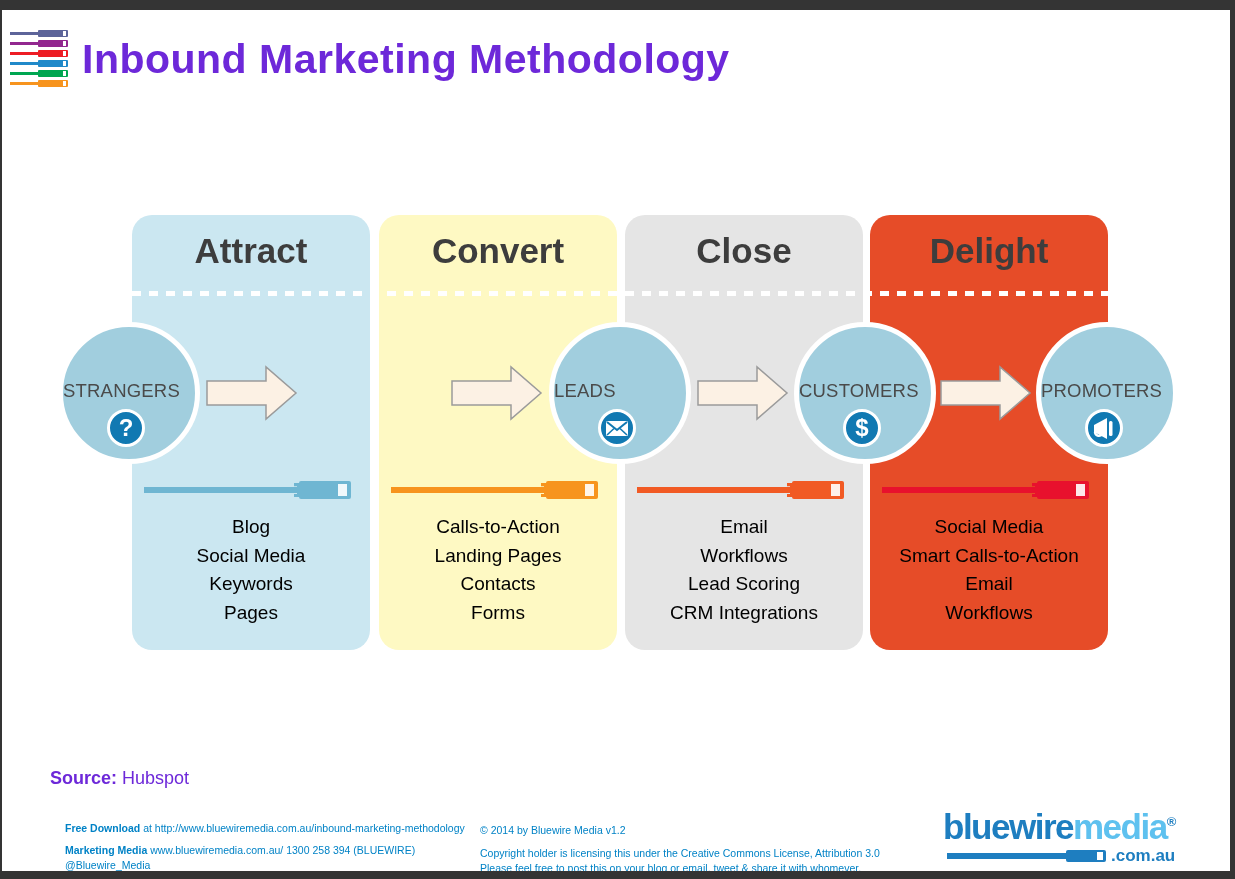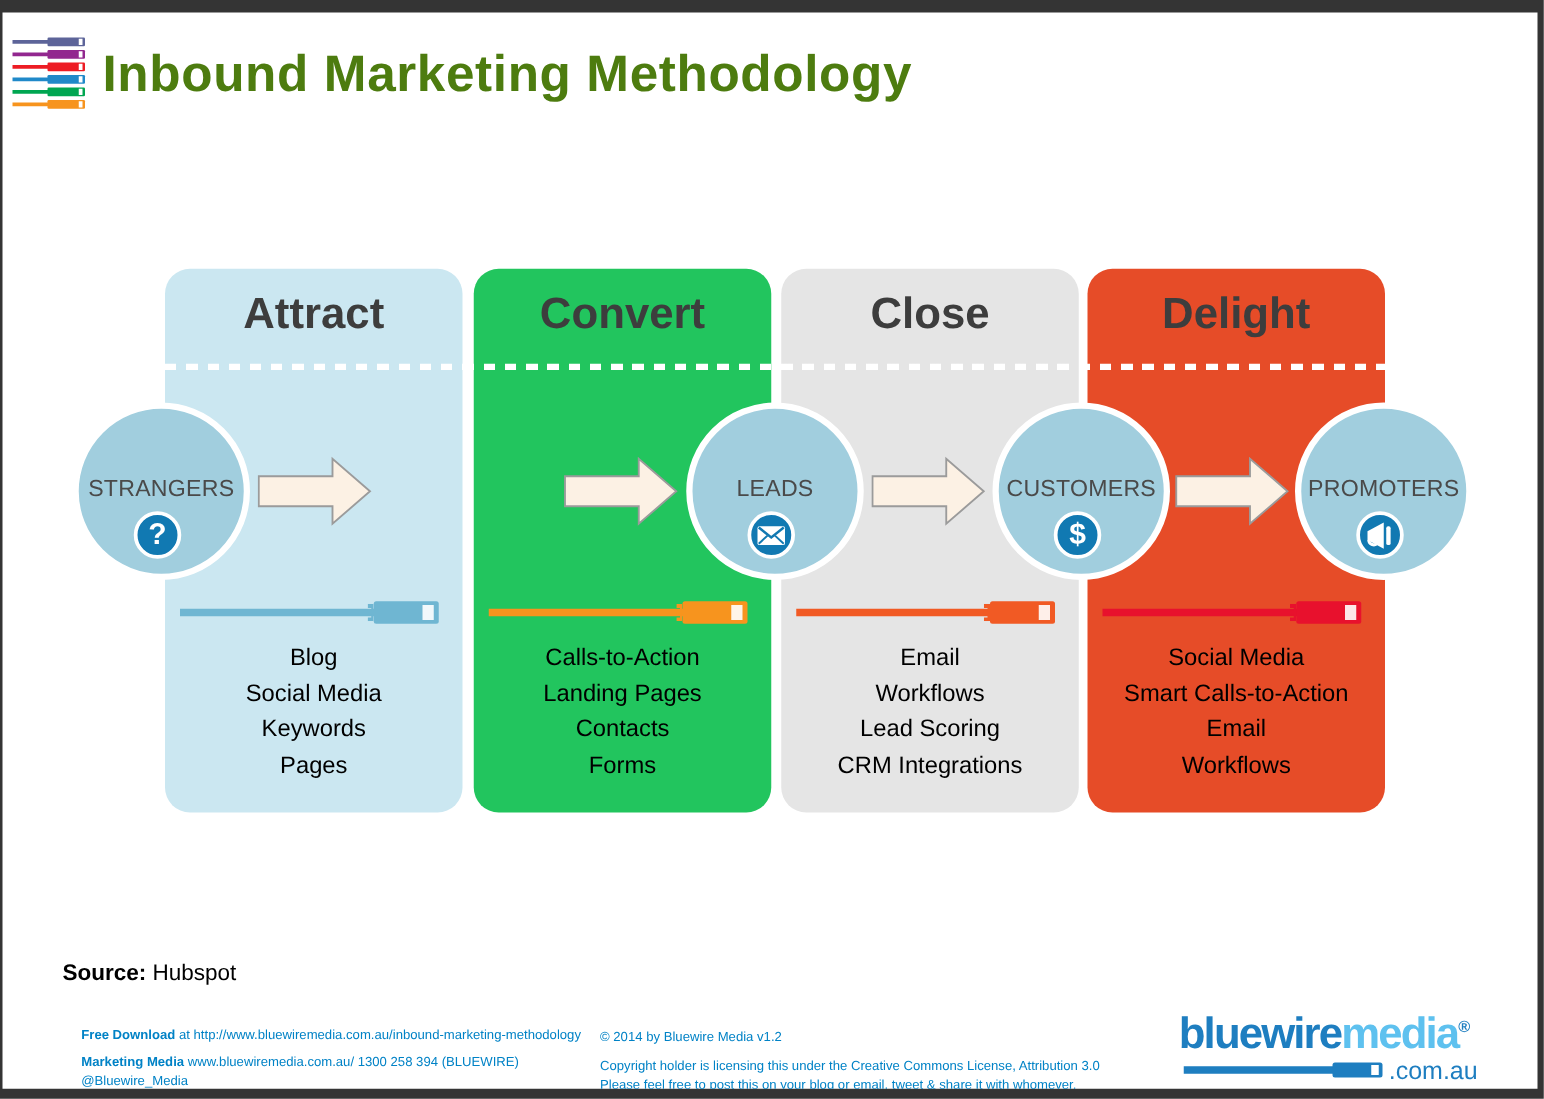--- a/index.html
+++ b/index.html
@@ -18,27 +18,27 @@
   
   .hdr { position:absolute; left:0; top:0; width:100%; height:100px; }
   .logo-bars { position:absolute; left:8px; top:20px; width:58px; }
   .lbar { position:relative; height:7px; margin-bottom:3px; }
   .lbar .lline { position:absolute; left:0; top:2px; height:3px; width:36px; }
   .lbar .lplug { position:absolute; left:28px; top:0; width:30px; height:7px; border-radius:1px; }
   .lbar .lnotch { position:absolute; right:2px; top:1px; width:3px; height:5px; background:#fff; }
   .b0 .lline,.b0 .lplug{background:#5d6499;} .b1 .lline,.b1 .lplug{background:#92278f;}
   .b2 .lline,.b2 .lplug{background:#ed1c24;} .b3 .lline,.b3 .lplug{background:#2089c9;}
   .b4 .lline,.b4 .lplug{background:#00a651;} .b5 .lline,.b5 .lplug{background:#f7941e;}
-  h1.title { position:absolute; left:80px; top:26px; font-size:41px; font-weight:bold; color:#4d7c0f; letter-spacing:0.5px; }
+  h1.title { position:absolute; left:80px; top:26px; font-size:41px; font-weight:bold; color:#6d28d9; letter-spacing:0.5px; }
 
   
   .diagram { position:absolute; left:0; top:0; width:1235px; height:700px; }
   .stage { position:absolute; top:205px; width:238px; height:435px; border-radius:20px; }
   .s0 { left:130px; background:#cbe7f1; }
-  .s1 { left:377px; background:#22c55e; }
+  .s1 { left:377px; background:#fef9c3; }
   .s2 { left:623px; background:#e5e5e5; }
   .s3 { left:868px; background:#e64c28; }
   .stage h2 { margin-top:16px; text-align:center; font-size:35px; font-weight:bold; color:#3d3d3d; }
   .stage ul { position:absolute; top:298px; width:100%; list-style:none; text-align:center; font-size:19px; line-height:28.5px; color:#000; }
 
   .dotted { position:absolute; left:130px; top:281px; width:976px; height:5px;
     background:repeating-linear-gradient(90deg,#fff 0 9px, rgba(0,0,0,0) 9px 17px); }
 
   
   .cable { position:absolute; top:265px; left:12px; width:214px; height:20px; }
@@ -49,48 +49,48 @@
   .s0 .cline,.s0 .cplug,.s0 .cteeth{background:#6fb6d2;}
   .s1 .cline,.s1 .cplug,.s1 .cteeth{background:#f7941e;}
   .s2 .cline,.s2 .cplug,.s2 .cteeth{background:#f15a24;}
   .s3 .cline,.s3 .cplug,.s3 .cteeth{background:#e8112d;}
   .cable .cteeth { clip-path:polygon(0 0,100% 0,100% 100%,0 100%,0 78%,60% 78%,60% 62%,0 62%,0 40%,60% 40%,60% 24%,0 24%); }
 
   
   .persona { position:absolute; top:312px; width:142px; height:142px; border-radius:50%;
     background:#a1cede; border:5px solid #fff; }
   .p0{left:56px;} .p1{left:302px;} .p2{left:547px;} .p3{left:792px;} .p4{left:1034px;}
-  .p-label { position:absolute; top:53px; left:0; width:132px; text-align:center;
+  .p-label { position:absolute; top:53px; left:0; width:132px; 
     font-size:18.5px; color:#4a4a4a; letter-spacing:0.2px; }
   .p-badge { position:absolute; left:44px; top:82px; width:38px; height:38px; border-radius:50%;
     background:#1179b2; border:3px solid #fff; color:#fff; display:flex; align-items:center; justify-content:center;
     font-size:24px; font-weight:bold; }
   .p-badge svg { display:block; }
 
   
   .arrow { position:absolute; top:355px; }
   .a0{left:204px;} .a1{left:449px;} .a2{left:695px;} .a3{left:938px;}
 
   
-  .source-line { position:absolute; left:48px; top:758px; font-size:18px; color:#000000; }
+  .source-line { position:absolute; left:48px; top:758px; font-size:18px; color:#6d28d9; }
   .source-line b { font-weight:bold; }
   .f-small { color:#0082c6; font-size:10.5px; line-height:1.45; }
   .f-left { position:absolute; left:63px; top:811px; }
   .f-left .row1 { margin-bottom:7px; }
   .f-center { position:absolute; left:478px; top:813px; }
   .f-center .row1 { margin-bottom:8px; }
   .f-right { position:absolute; left:941px; top:797px; width:250px; }
   .wordmark { font-size:35px; font-weight:bold; letter-spacing:-1.5px; white-space:nowrap; }
   .wm-dark { color:#1e7ec0; } .wm-light { color:#5ec1ef; }
   .wm-reg { font-size:13px; vertical-align:super; color:#1e7ec0; letter-spacing:0; }
   .wm-cable { position:relative; height:16px; margin-top:1px; }
   .wm-cable .wline { position:absolute; left:4px; top:5px; width:125px; height:6px; background:#1e7ec0; }
   .wm-cable .wplug { position:absolute; left:123px; top:2px; width:40px; height:12px; border-radius:2px; background:#1e7ec0; }
   .wm-cable .wnotch { position:absolute; right:3px; top:2px; width:6px; height:8px; background:#fff; }
-  .wm-cable .wcomau { position:absolute; left:168px; top:-2px; font-size:20px; font-weight:normal; color:#1e7ec0; }
+  .wm-cable .wcomau { position:absolute; left:168px; top:-2px; font-size:17px; font-weight:bold; color:#1e7ec0; }
 </style>
 </head>
 <body>
 
 <div class="hdr">
   <div class="logo-bars">
     <div class="lbar b0">
         <i class="lline"></i>
         <i class="lplug">
           <i class="lnotch"></i>

